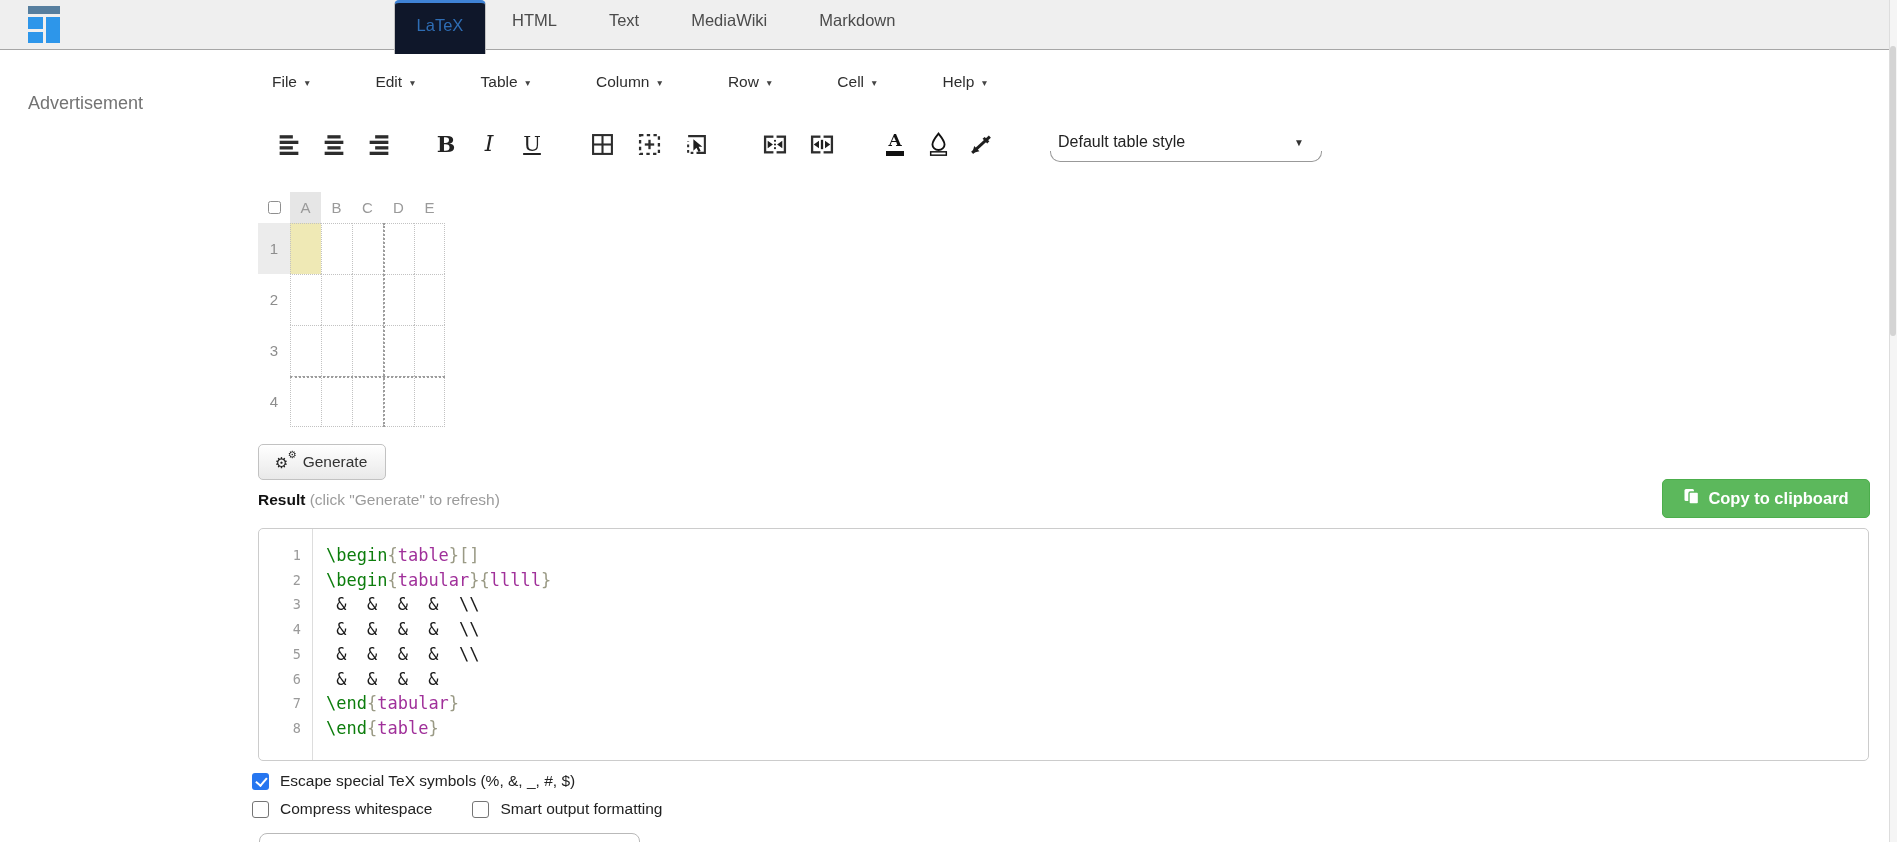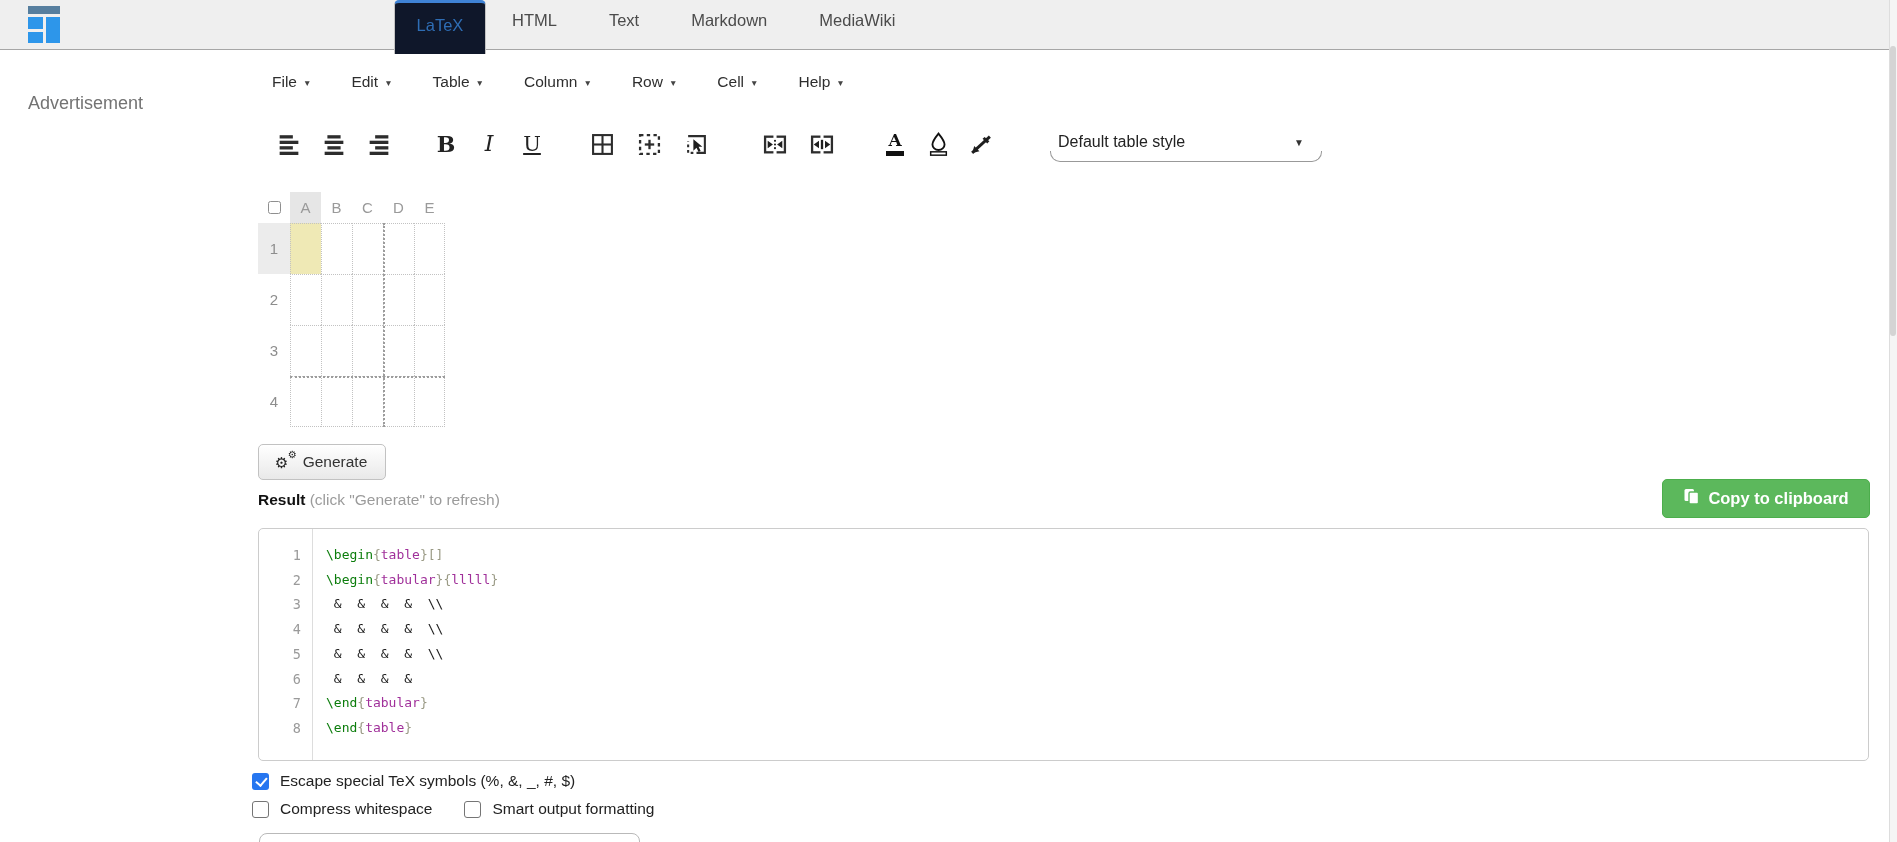--- a/index.html
+++ b/index.html
@@ -29,21 +29,21 @@
   .logo-text{font-size:28px;color:var(--logo-blue);letter-spacing:.5px}
 
   .tab-bar{position:absolute;left:394px;top:0;height:50px;display:flex;align-items:stretch;z-index:3}
   .tab{display:flex;align-items:center;justify-content:center;font-size:16.5px;color:#4b4b4b;cursor:pointer;padding:0 26px;height:40px}
   .tab.active{width:92px;padding:0 0 6px 0;height:54px;background:#0f172a;border:1px solid #c3c3c3;border-bottom:none;border-top:3px solid var(--accent);border-radius:5px 5px 0 0;color:#2e6db4}
 
   
   .ad{position:absolute;left:28px;top:93px;font-size:18px;color:#737373}
 
   
-  .menubar{position:absolute;left:272px;top:73px;display:flex;gap:40px;font-size:15.5px;color:#2e2e2e}
+  .menubar{position:absolute;left:272px;top:73px;display:flex;gap:64px;font-size:15.5px;color:#2e2e2e}
   .menu-item{display:flex;align-items:center;gap:6px;cursor:pointer}
   .menu-item .caret{font-size:8.5px;color:#444;transform:translateY(1px)}
 
   
   .toolbar{position:absolute;left:272px;top:124px;height:40px;display:flex;align-items:center}
   .tb-group{display:flex;align-items:center}
   .g1{gap:11px;margin-right:33px}
   .g2{gap:9px;margin-right:36px}
   .g3{gap:13px;margin-right:45px}
   .g4{gap:13px;margin-right:39px}
@@ -84,33 +84,33 @@
   .gear-small{position:absolute;right:-3px;top:-4px;font-size:10px;line-height:10px;color:#222}
   .result{position:absolute;left:258px;top:491px;font-size:15.5px}
   .result .r-label{font-weight:bold;color:#111}
   .result .r-note{color:#9b9b9b}
 
   .copy-btn{position:absolute;left:1662px;top:479px;width:208px;height:39px;background:var(--copy-bg);border:1px solid var(--copy-border);border-radius:5px;color:#fff;font-weight:bold;font-size:16.5px;display:flex;align-items:center;justify-content:center;gap:8px;cursor:pointer}
 
   
   .editor{position:absolute;left:258px;top:528px;width:1611px;height:233px;border:1px solid #ccc;border-radius:5px;background:#fff;display:flex;overflow:hidden;font-family:"DejaVu Sans Mono","Liberation Mono",monospace}
   .gutter{width:54px;flex:0 0 54px;border-right:1px solid #ddd;padding:14px 11px 0 0;text-align:right;color:#9a9a9a;font-size:13.5px;line-height:24.7px}
-  .codearea{padding:14px 0 0 13px;font-size:13px;line-height:24.7px;color:var(--tok-txt)}
+  .codearea{padding:14px 0 0 13px;font-size:17px;line-height:24.7px;color:var(--tok-txt)}
   .code-line{white-space:pre}
   .tok-cmd{color:var(--tok-cmd)}
   .tok-env{color:var(--tok-env)}
   .tok-brk{color:var(--tok-brk)}
   .tok-txt{color:var(--tok-txt)}
 
   
   .opt-row{position:absolute;left:252px;display:flex;align-items:center}
   .opt-row1{top:772px}
   .opt-row2{top:800px}
   .opt{display:flex;align-items:center;gap:11px;font-size:15.5px;color:#222;cursor:pointer}
-  .opt-row2 .opt + .opt{margin-left:32px}
+  .opt-row2 .opt + .opt{margin-left:40px}
   .cb{width:17px;height:17px;border-radius:3px;flex:0 0 17px}
   .cb.unchecked{border:1.5px solid #757575;background:#fff}
   .cb.checked{background:var(--cb-blue);position:relative}
   .cb.checked::after{content:"";position:absolute;left:5.8px;top:2.6px;width:4.6px;height:9px;border:solid #fff;border-width:0 2.2px 2.2px 0;transform:rotate(40deg)}
 
   .bottom-box{position:absolute;left:259px;top:833px;width:381px;height:22px;border:1px solid #b9b9b9;border-radius:8px;background:#fff}
 
   
   .scrollbar{position:absolute;right:0;top:0;width:8px;height:842px;background:#f5f5f5;border-left:1px solid #ddd;z-index:9}
   .scroll-thumb{position:absolute;right:1px;top:46px;width:6px;height:290px;background:#d4d4d4;border-radius:3px}
@@ -126,22 +126,22 @@
       <div class="li-b1"></div>
       <div class="li-b2"></div>
       <div class="li-b3"></div>
   </div>
 </div>
 
 <div class="tab-bar">
     <div class="tab active">LaTeX</div>
     <div class="tab">HTML</div>
     <div class="tab">Text</div>
+    <div class="tab">MediaWiki</div>
     <div class="tab">Markdown</div>
-    <div class="tab">MediaWiki</div>
   </div>
 
 <div class="ad">Advertisement</div>
 
 <div class="menubar">
     <div class="menu-item">
       <span>File</span>
       <span class="caret">▼</span>
     </div>
     <div class="menu-item">

